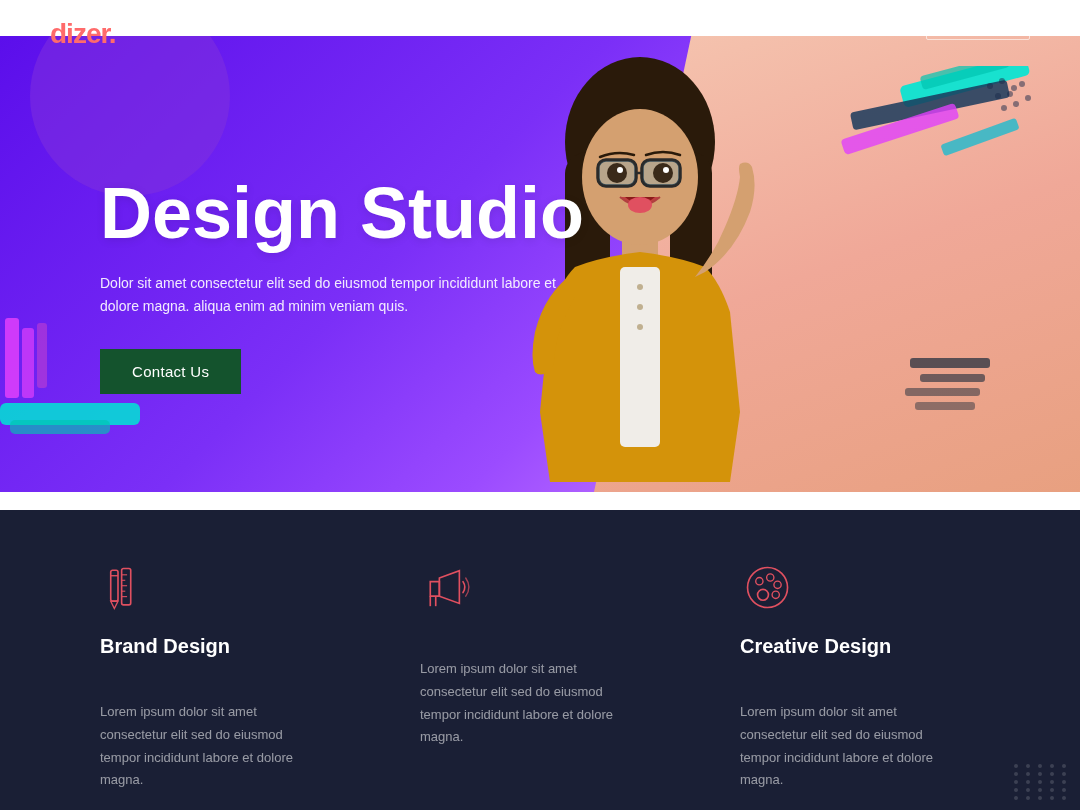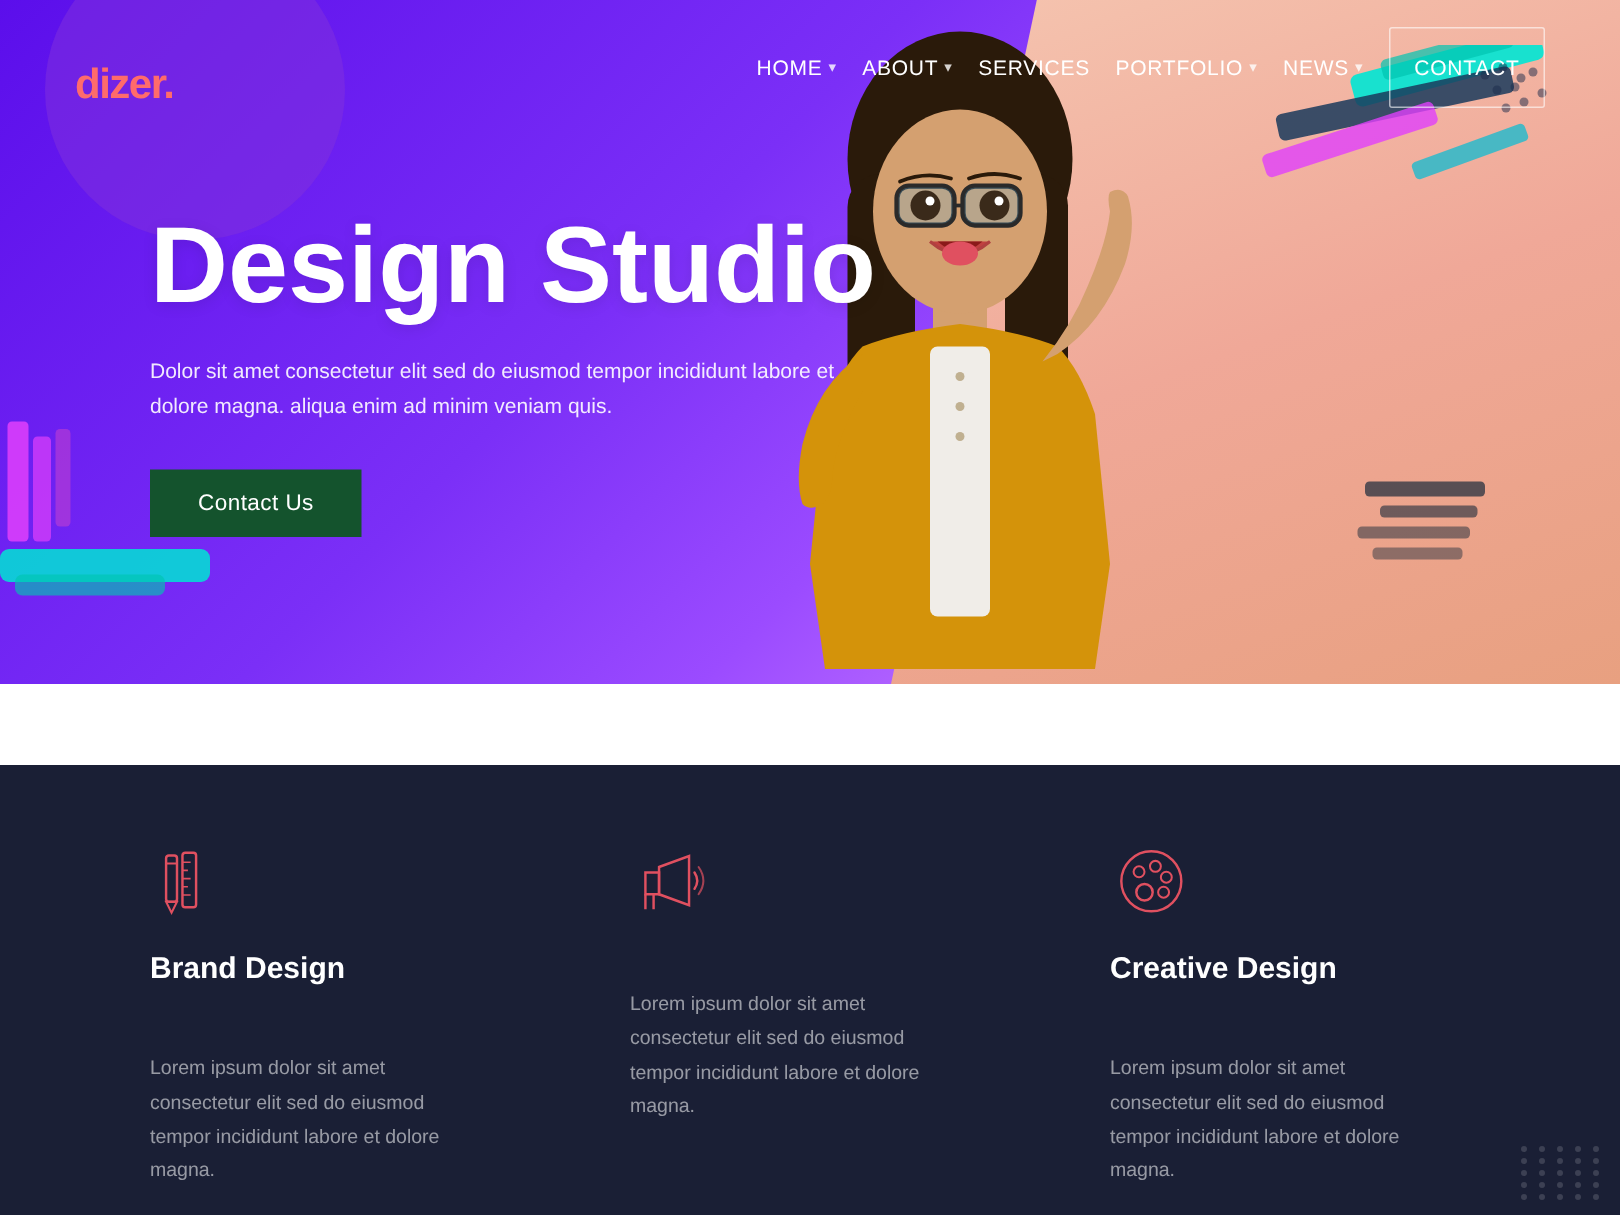--- a/index.html
+++ b/index.html
@@ -4,59 +4,60 @@
   <style>
     * { margin: 0; padding: 0; box-sizing: border-box; }
     body { font-family: 'Arial', sans-serif; width: 1080px; height: 810px; overflow: hidden; }
 
     
     .header {
       position: absolute;
       top: 0; left: 0; right: 0;
       z-index: 10;
       display: flex;
-      align-items: flex-end;
+      align-items: flex-start;
       justify-content: space-between;
       padding: 18px 50px;
       background: transparent;
     }
     .logo {
       font-size: 28px;
       font-weight: 700;
       color: #fff;
       letter-spacing: -1px;
     }
     .logo span { color: #ff6b6b; }
-    nav { display: flex; gap: 17px; align-items: center; }
+    nav { display: flex; gap: 48px; align-items: center; }
     nav a {
       color: #fff;
       text-decoration: none;
       font-size: 14px;
       font-weight: 500;
       letter-spacing: 0.5px;
       display: flex;
       align-items: center;
       gap: 4px;
     }
     nav a .chevron {
       font-size: 10px;
       opacity: 0.8;
     }
     nav a.contact {
       border: 1.5px solid rgba(255,255,255,0.6);
-      padding: 18px 16px;
+      padding: 2px 16px;
       border-radius: 2px;
     }
 
     
     .hero {
       position: relative;
       width: 1080px;
       height: 456px;
       overflow: hidden;
+      margin-top: 36px;
     }
     .hero-bg {
       position: absolute;
       inset: 0;
       background: linear-gradient(135deg, #5b0eeb 0%, #7b2ff7 40%, #9b4bff 60%, #c87bff 80%);
     }
     
     .hero-bg-right {
       position: absolute;
       right: 0; top: 0;

